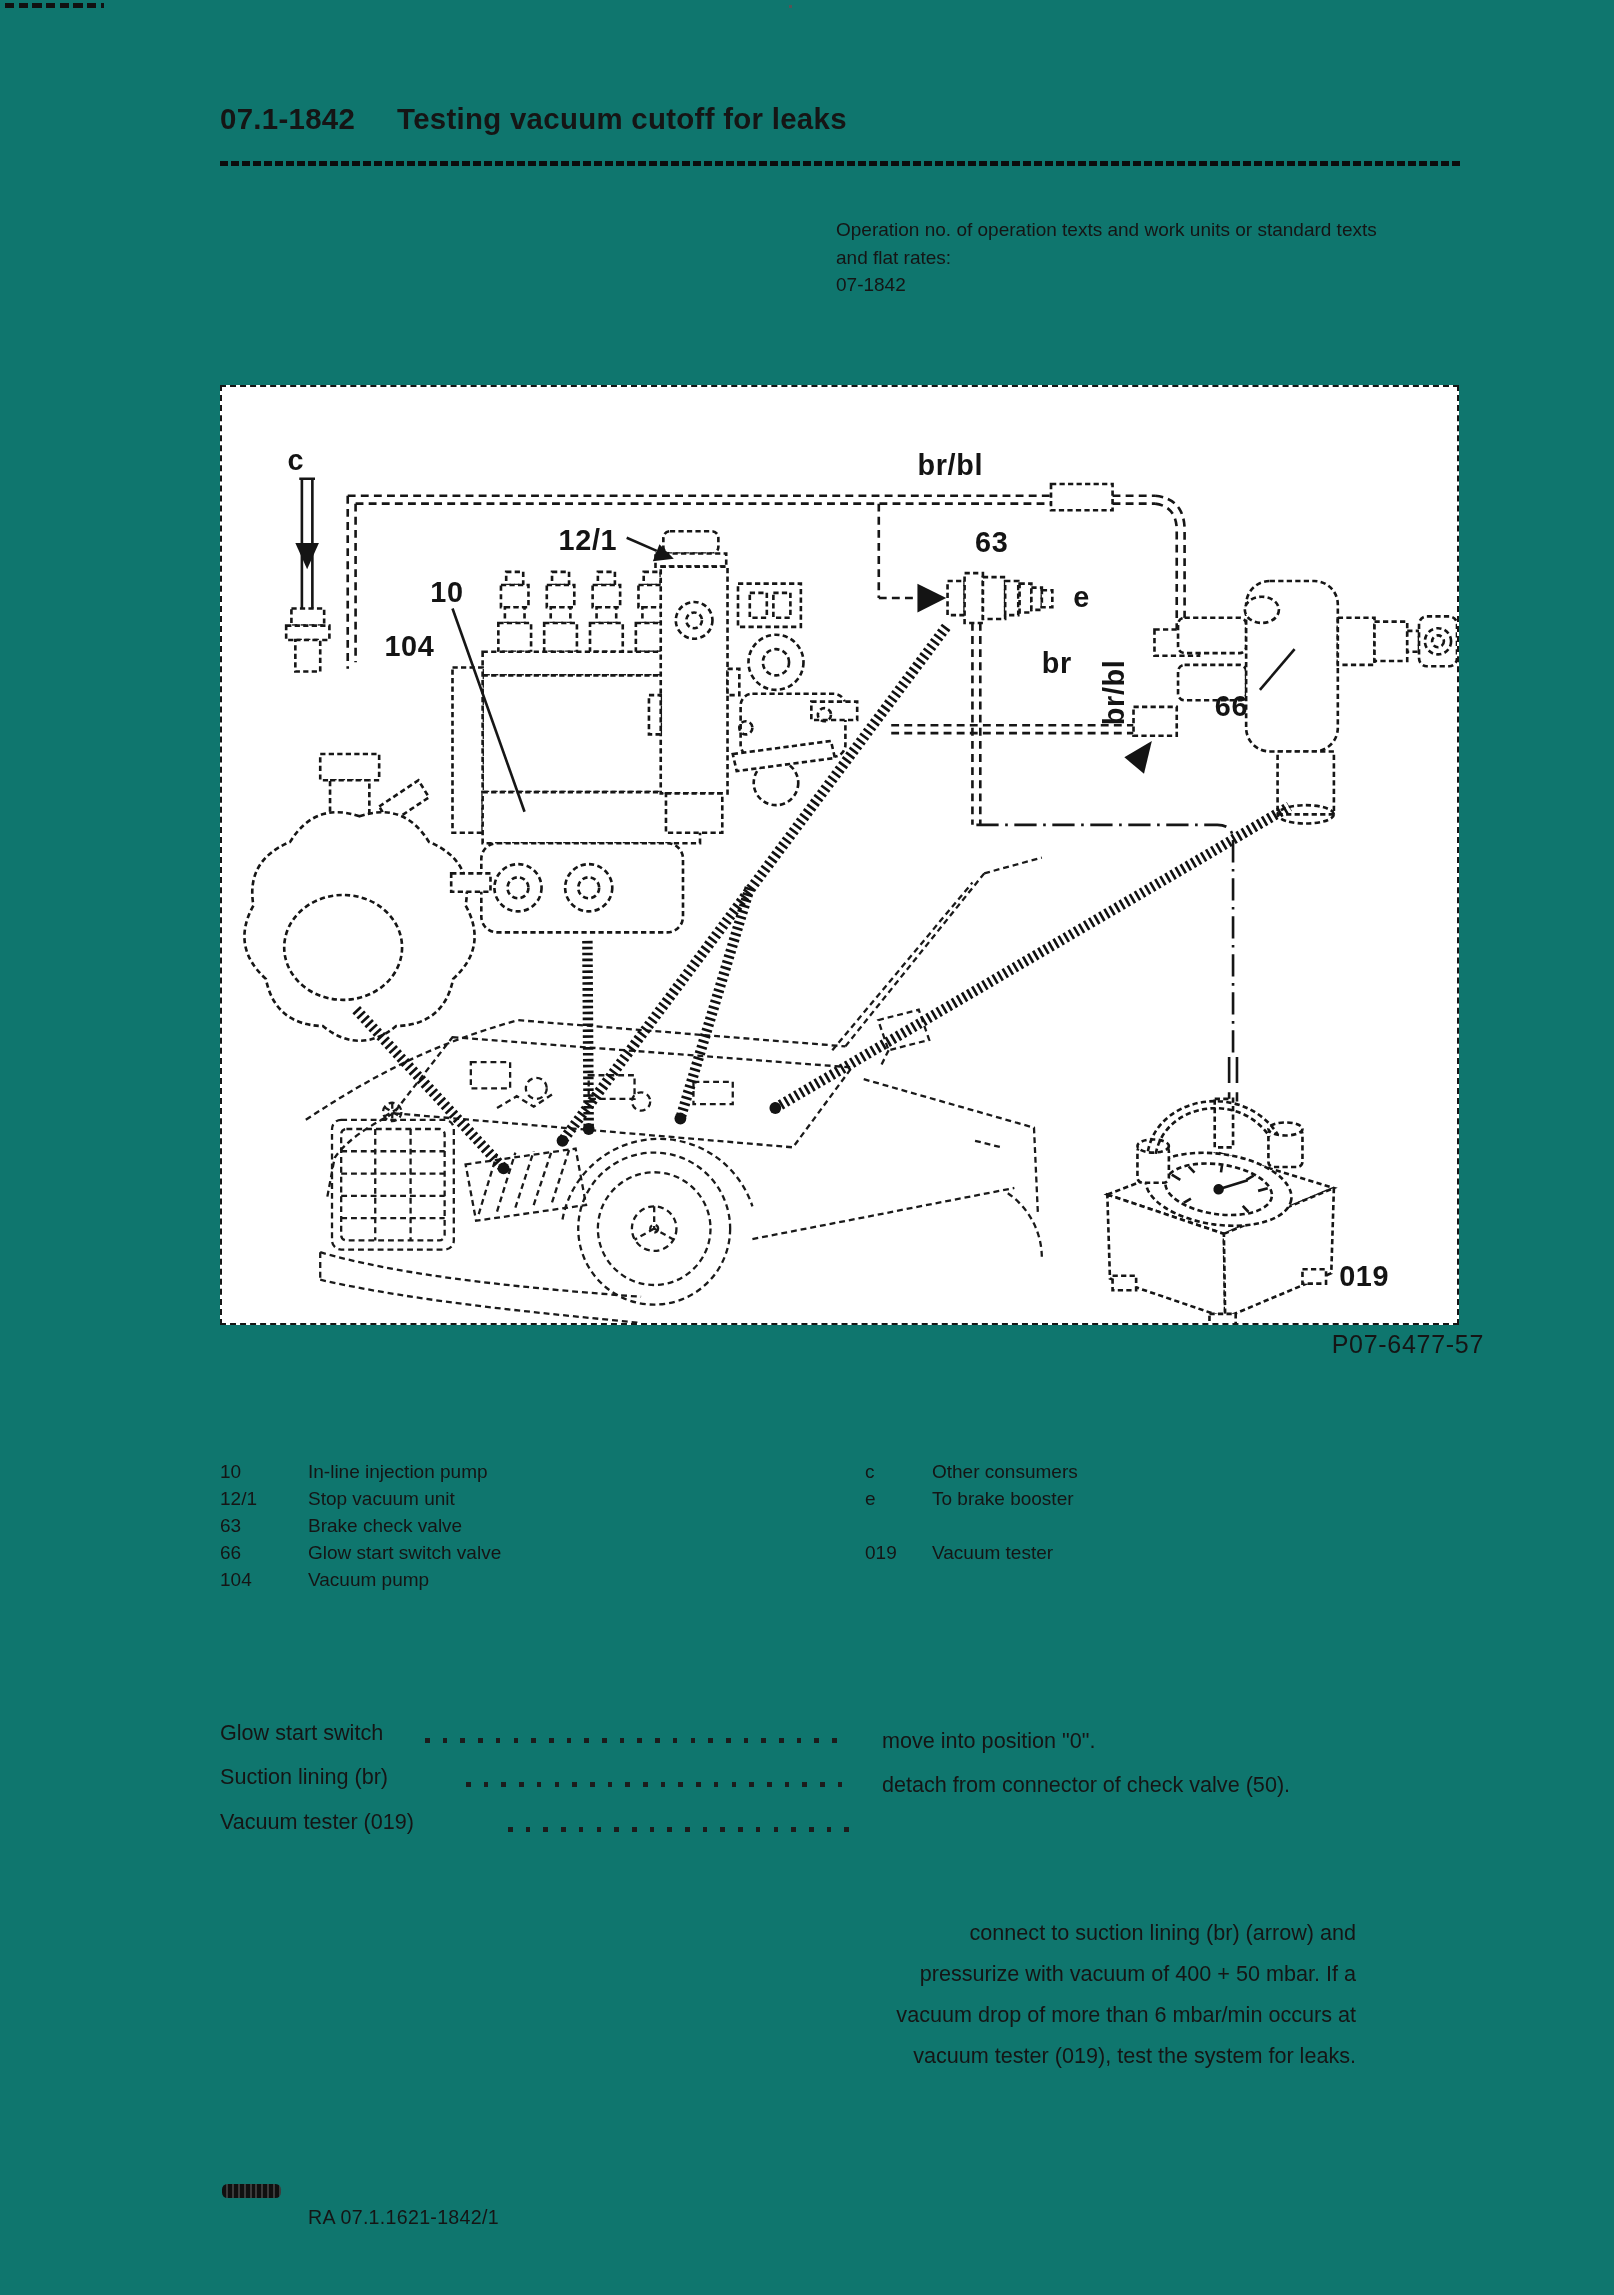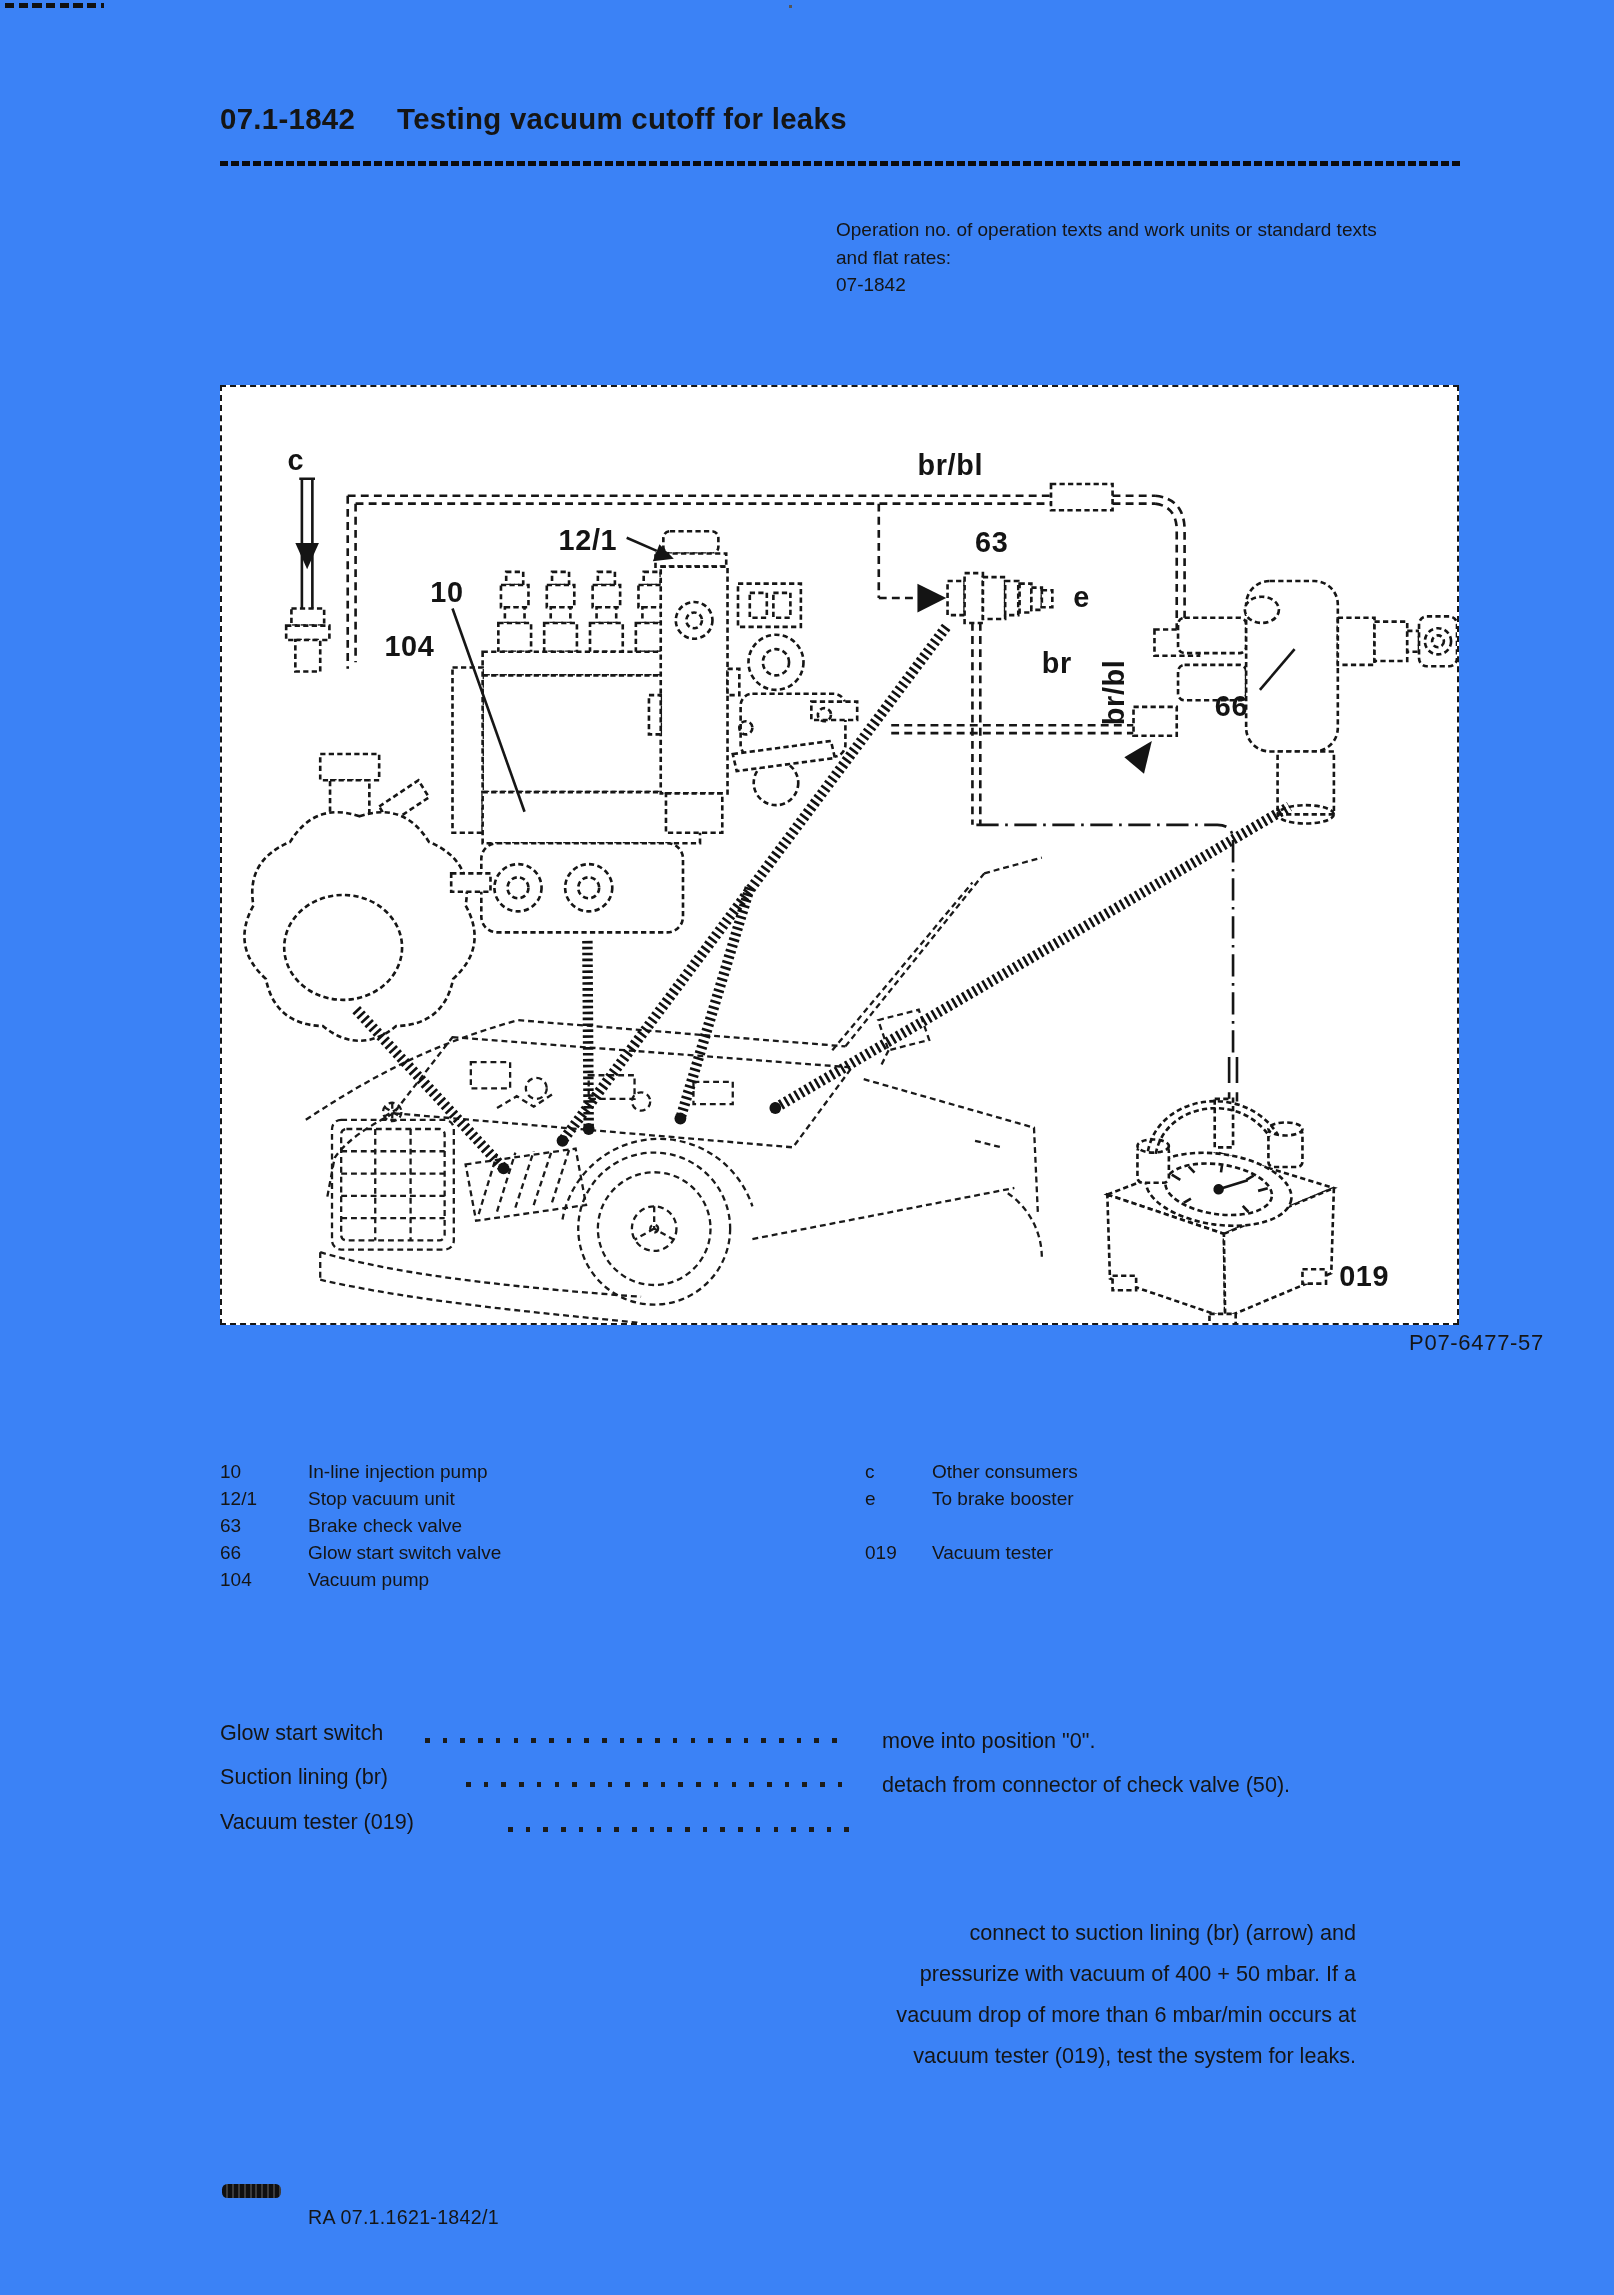--- a/index.html
+++ b/index.html
@@ -1,31 +1,31 @@
 <!DOCTYPE html>
 <html style="font-size:10.5px"><head>
 <meta charset="utf-8">
 <style>
   html,body{margin:0;padding:0;background:#e8e8e8;}
-  .page{position:relative;width:1614px;height:2295px;background:#3b82f6;
+  .page{position:relative;width:1614px;height:2295px;background:#0f766e;
         font-family:"Liberation Sans",sans-serif;color:#151515;overflow:hidden;}
   .abs{position:absolute;}
   
   .hdr{left:220px;top:102px;display:flex;gap:42px;font-size:29.4px;font-weight:bold;letter-spacing:0.3px;}
   .hdr-rule{left:220px;top:161px;width:1241px;height:5.2px;
     background:repeating-linear-gradient(90deg,#0c0c0c 0 7.9px,rgba(0,0,0,0) 7.9px 11px);}
   .scan-tl{left:5.2px;top:3.3px;width:99px;height:4.6px;
     background:repeating-linear-gradient(90deg,#111 0 9.2px,rgba(0,0,0,0) 9.2px 13.7px);}
   .scan-dot{left:789px;top:5.2px;width:3.3px;height:3.3px;background:#555;}
   
   .opnote{left:836px;top:216px;width:661px;font-size:19px;line-height:27.5px;}
   
   .figure{left:220px;top:385px;width:1239px;height:940px;border:2.6px dashed #161616;box-sizing:border-box;background:#fff;}
   .figure svg{display:block;width:100%;height:100%;}
-  .fig-cap{left:1264px;top:1330px;width:280px;text-align:right;font-size:22px;letter-spacing:0.7px;}
+  .fig-cap{left:1204px;top:1330px;width:280px;text-align:right;font-size:25px;letter-spacing:0.7px;}
   
   .lg{font-size:19px;line-height:27px;white-space:nowrap;}
   .lg div{height:27px;}
   .lg-num{left:220px;top:1458px;}
   .lg-desc{left:288px;top:1458px;margin-left:20px;}
   .lg-num2{left:865px;top:1458px;}
   .lg-desc2{left:932px;top:1458px;}
   
   .proc-label{font-size:21.6px;left:220px;white-space:nowrap;}
   .proc-right{font-size:21.6px;left:882px;width:474px;line-height:41px;}

